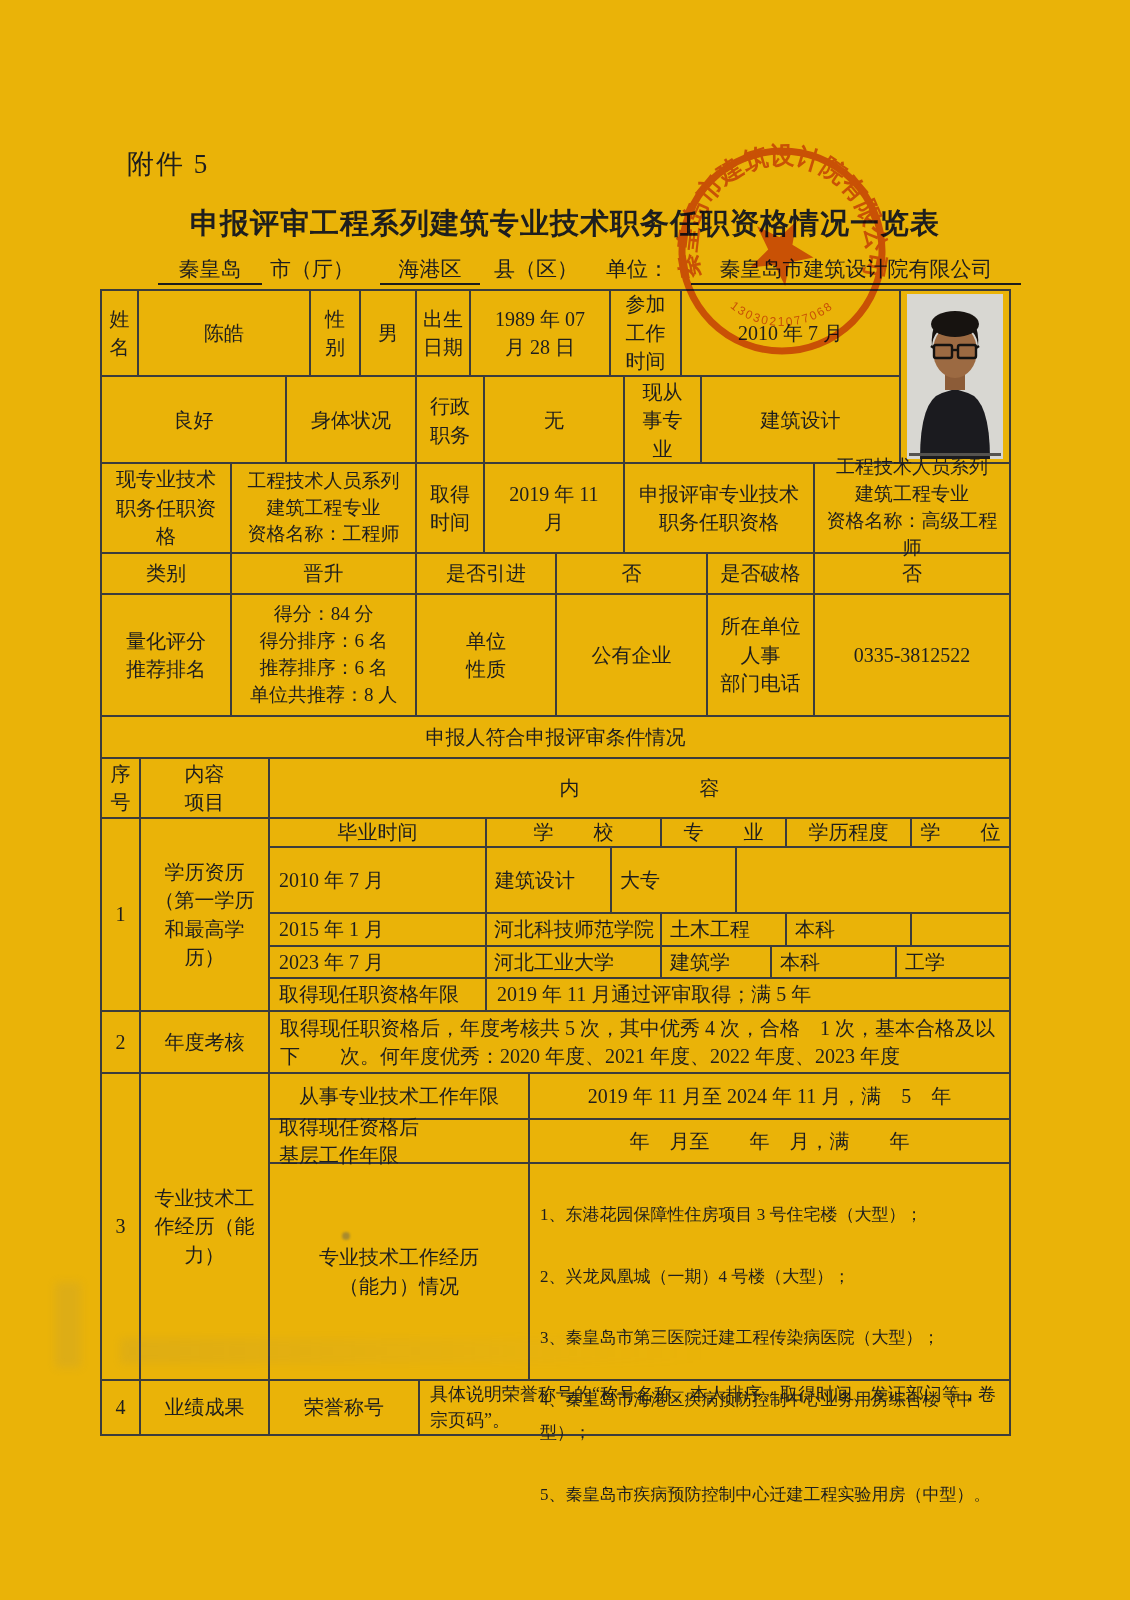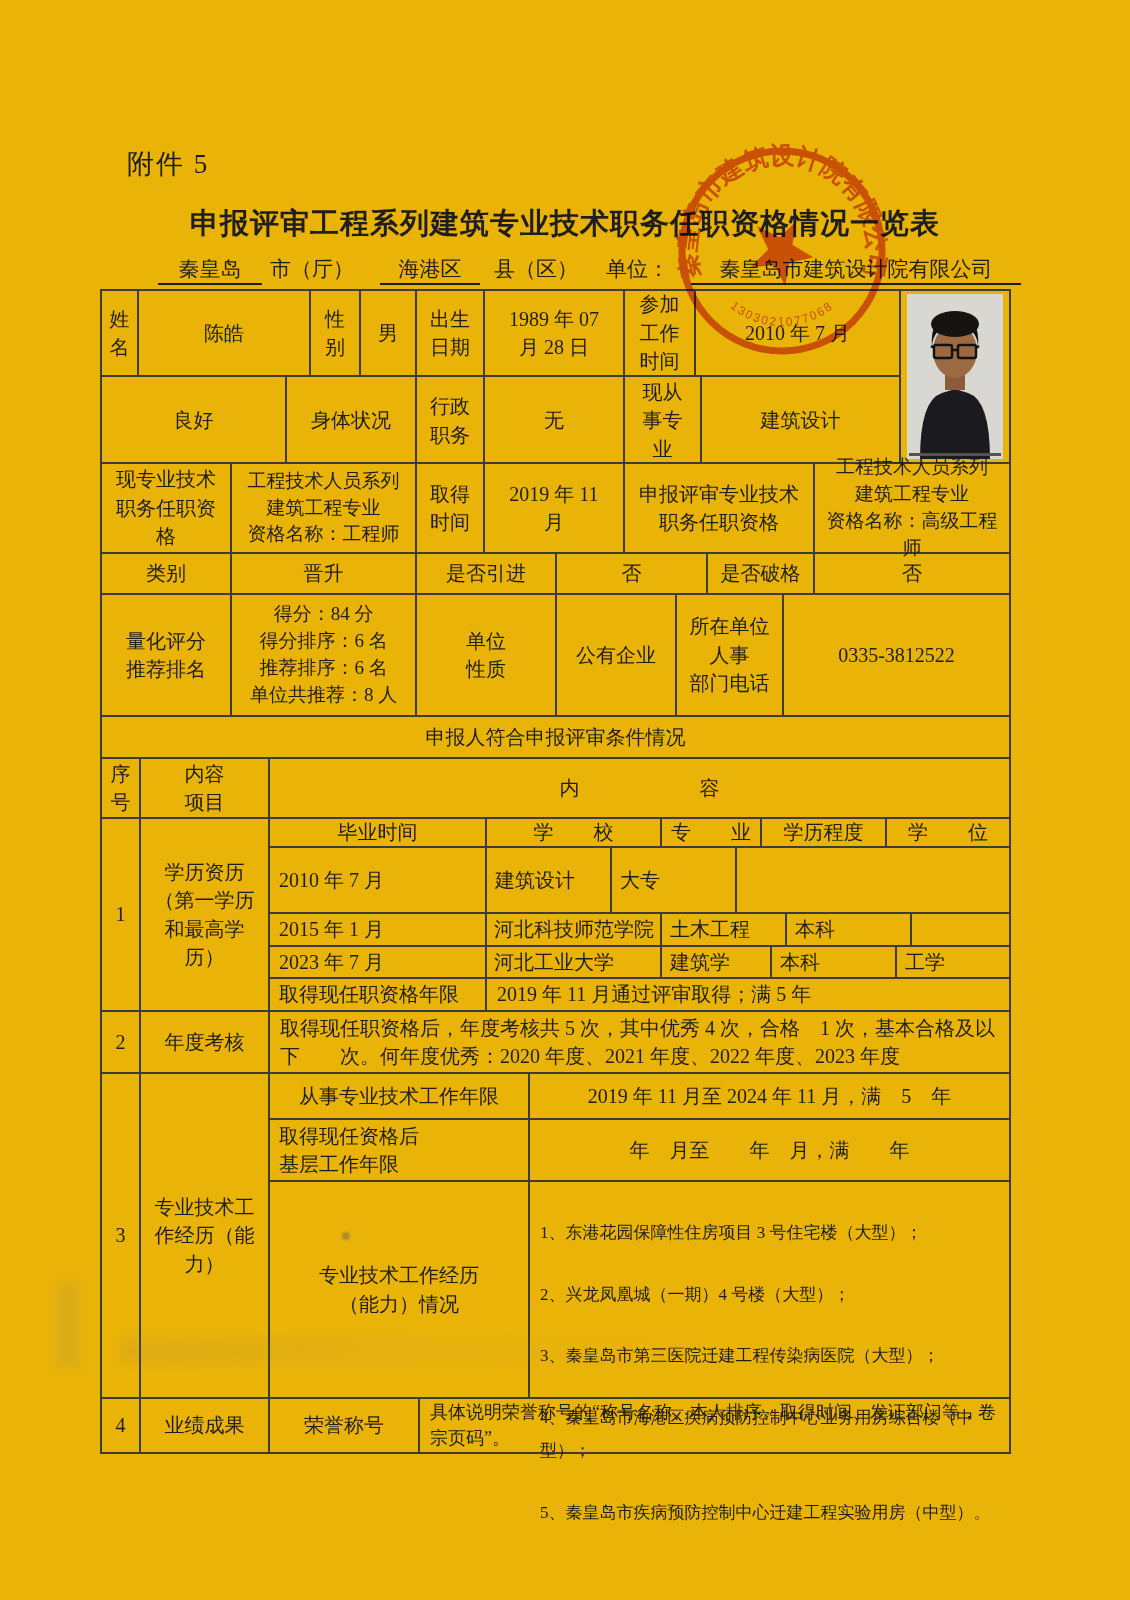--- a/index.html
+++ b/index.html
@@ -71,21 +71,21 @@
 
     <div class="row" style="height:173px">
       <div class="colwrap" style="width:801px">
         <div class="row" style="height:86px">
           <div class="cell" style="width:37px">姓
 名</div>
           <div class="cell" style="width:172px">陈皓</div>
           <div class="cell" style="width:50px">性
 别</div>
           <div class="cell" style="width:56px">男</div>
-          <div class="cell" style="width:68px">出生
+          <div class="cell" style="width:54px">出生
 日期</div>
           <div class="cell" style="width:140px">1989 年 07
 月 28 日</div>
           <div class="cell" style="width:71px">参加
 工作
 时间</div>
           <div class="cell grow">2010 年 7 月</div>
         </div>
         <div class="row last" style="height:87px">
           <div class="cell" style="width:185px">良好</div>
@@ -148,21 +148,21 @@
 
     <div class="row" style="height:122px">
       <div class="cell" style="width:130px">量化评分
 推荐排名</div>
       <div class="cell f19" style="width:185px">得分：84 分
 得分排序：6 名
 推荐排序：6 名
 单位共推荐：8 人</div>
       <div class="cell" style="width:140px">单位
 性质</div>
-      <div class="cell" style="width:120px">公有企业</div>
+      <div class="cell" style="width:151px">公有企业</div>
       <div class="cell" style="width:107px">所在单位
 人事
 部门电话</div>
       <div class="cell nbr grow">0335-3812522</div>
     </div>
 
     <div class="row" style="height:42px">
       <div class="cell nbr grow">申报人符合申报评审条件情况</div>
     </div>
 
@@ -177,21 +177,21 @@
     <div class="row">
       <div class="cell" style="width:39px">1</div>
       <div class="cell" style="width:129px">学历资历
 （第一学历
 和最高学
 历）</div>
       <div class="colwrap grow">
         <div class="row" style="height:29px">
           <div class="cell" style="width:217px">毕业时间</div>
           <div class="cell" style="width:175px">学　　校</div>
-          <div class="cell" style="width:100px">专　　业</div>
+          <div class="cell" style="width:125px">专　　业</div>
           <div class="cell" style="width:125px">学历程度</div>
           <div class="cell nbr grow">学　　位</div>
         </div>
         <div class="row" style="height:66px">
           <div class="cell al" style="width:217px;padding-left:9px">2010 年 7 月</div>
           <div class="cell al" style="width:125px;padding-left:8px">建筑设计</div>
           <div class="cell al" style="width:125px;padding-left:8px">大专</div>
           <div class="cell nbr grow al" style="padding-left:8px"></div>
         </div>
         <div class="row" style="height:33px">
@@ -224,21 +224,21 @@
     <div class="row">
       <div class="cell" style="width:39px">3</div>
       <div class="cell" style="width:129px">专业技术工
 作经历（能
 力）</div>
       <div class="colwrap grow">
         <div class="row" style="height:46px">
           <div class="cell" style="width:260px">从事专业技术工作年限</div>
           <div class="cell nbr grow">2019 年 11 月至 2024 年 11 月，满　5　年</div>
         </div>
-        <div class="row" style="height:62px">
+        <div class="row" style="height:44px">
           <div class="cell al" style="width:260px;padding-left:9px">取得现任资格后
 基层工作年限</div>
           <div class="cell nbr grow">年　月至　　年　月，满　　年</div>
         </div>
         <div class="row last" style="height:215px">
           <div class="cell" style="width:260px">专业技术工作经历
 （能力）情况</div>
           <div class="cell nbr grow al" style="align-items:flex-start;padding:0">
             <div class="exp-content">
               <div class="proj-line">1、东港花园保障性住房项目 3 号住宅楼（大型）；</div>

